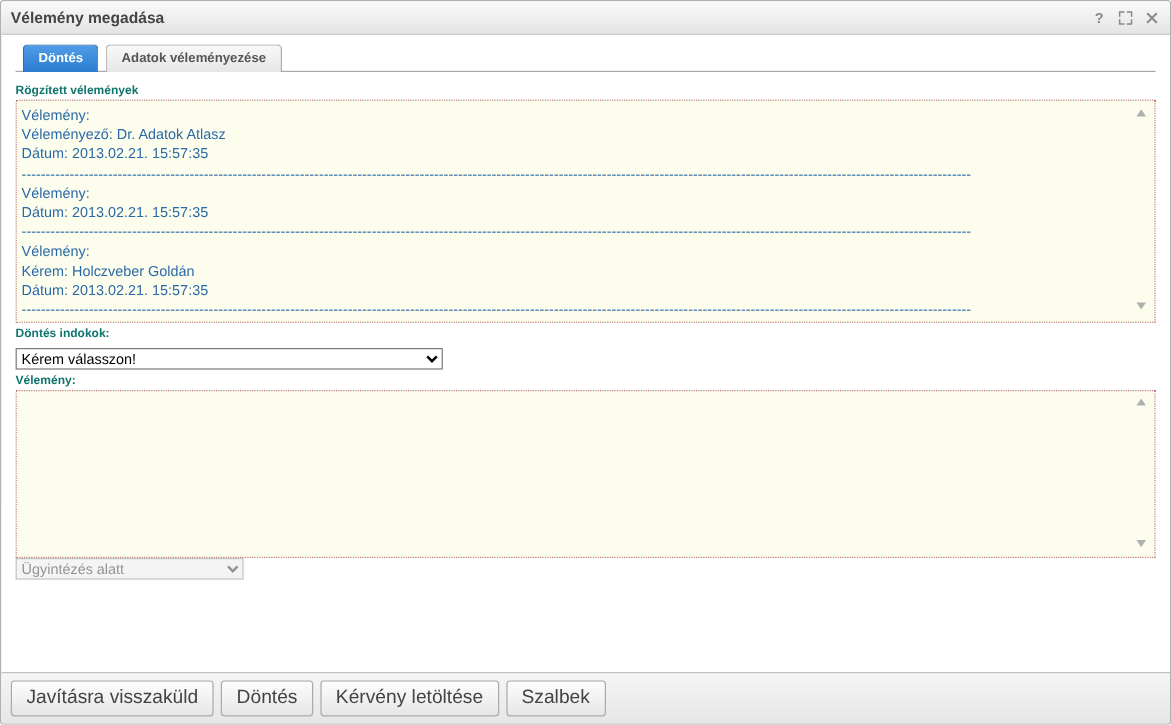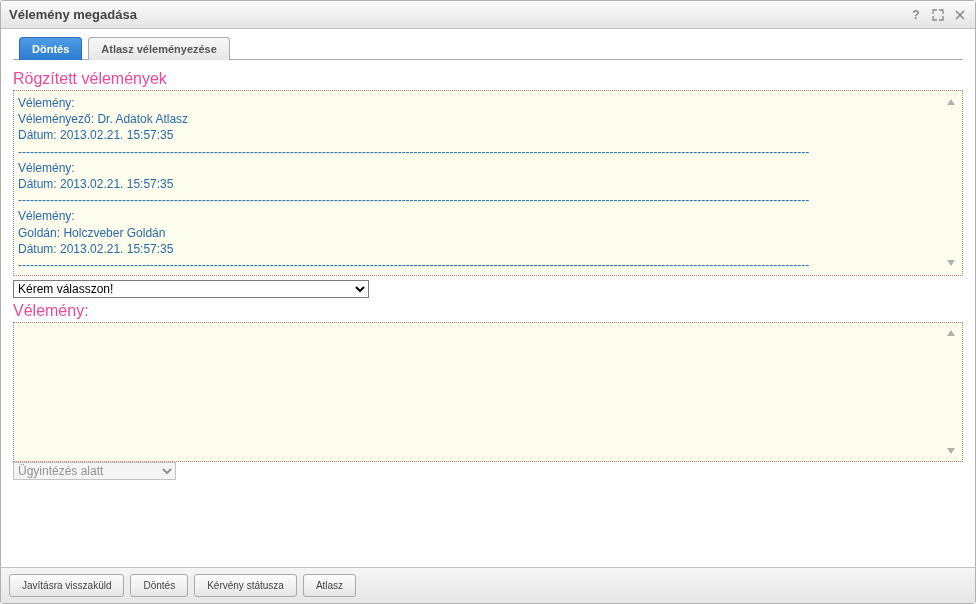--- a/index.html
+++ b/index.html
@@ -72,23 +72,24 @@
   .tab.active {
     background: linear-gradient(to bottom, #4f9de6, #2b7bd0);
     color: #fff;
     border-color: #2b6db8;
   }
   .tabline {
     border-top: 1px solid #aaa;
     margin-bottom: 6px;
   }
   .section-label {
-    font-size: 16px;
-    color: #ec4899;
+    font-size: 10px;
+    color: #0f766e;
     margin: 4px 0 2px 0;
+    font-weight: bold;
   }
   .opinions-box {
     border: 1px dotted #c08080;
     background: #fdfdee;
     color: #2a6aa8;
     padding: 4px 4px 4px 4px;
     font-size: 12px;
     line-height: 1.35;
     position: relative;
     height: 186px;
@@ -134,39 +135,39 @@
     border: none;
     background: transparent;
     resize: none;
     outline: none;
     padding: 4px;
     font-family: inherit;
     font-size: 12px;
     color: #2a6aa8;
   }
   select.status {
-    width: 163px;
+    width: 190px;
     font-size: 12px;
     background: #f0f0f0;
     border: 1px solid #aaa;
     color: #666;
   }
   .footer {
     border-top: 1px solid #c0c0c0;
     background: linear-gradient(to bottom, #f5f5f5, #e6e6e6);
     padding: 6px 8px;
     display: flex;
     gap: 6px;
   }
   .btn {
     padding: 5px 12px;
     border: 1px solid #aaa;
     border-radius: 3px;
     background: linear-gradient(to bottom, #fdfdfd, #e6e6e6);
-    font-size: 10px;
+    font-size: 16px;
     color: #444;
     cursor: pointer;
   }
 </style>
 </head>
 <body>
 
 <div class="window">
 
   <div class="titlebar">
@@ -183,21 +184,21 @@
             <path d="M2 2 L10 10 M10 2 L2 10" stroke="currentColor" stroke-width="1.6"></path>
           </svg>
       </span>
     </div>
   </div>
 
   <div class="content">
 
     <div class="tabs">
       <div class="tab active">Döntés</div>
-      <div class="tab">Atlasz véleményezése</div>
+      <div class="tab">Adatok véleményezése</div>
     </div>
     <div class="tabline"></div>
 
     <div class="section-label">Rögzített vélemények</div>
 
     <div class="opinions-box">
       <div>
         <div><span>Vélemény:</span></div>
         <div>
           <span>Véleményező: </span><span>Dr. Adatok Atlasz</span>
@@ -212,21 +213,21 @@
         <div><span>Vélemény:</span></div>
         <div>
           <span>Dátum: </span><span>2013.02.21. 15:57:35</span>
         </div>
       </div>
       <div class="dashed">------------------------------------------------------------------------------------------------------------------------------------------------------------------------------------------------------</div>
 
       <div>
         <div><span>Vélemény:</span></div>
         <div>
-          <span>Goldán: </span><span>Holczveber Goldán</span>
+          <span>Kérem: </span><span>Holczveber Goldán</span>
         </div>
         <div>
           <span>Dátum: </span><span>2013.02.21. 15:57:35</span>
         </div>
       </div>
       <div class="dashed">------------------------------------------------------------------------------------------------------------------------------------------------------------------------------------------------------</div>
 
       <div class="scroll-arrows">
         <span>
           <svg width="10" height="8" viewBox="0 0 10 8">
@@ -234,20 +235,21 @@
             </svg>
         </span>
         <span>
           <svg width="10" height="8" viewBox="0 0 10 8">
               <path d="M5 7 L9 1 L1 1 Z" fill="currentColor"></path>
             </svg>
         </span>
       </div>
     </div>
 
+    <div class="section-label">Döntés indokok:</div>
     <div class="select-row">
       <select class="decision-reason">
         <option>Kérem válasszon!</option>
       </select>
     </div>
 
     <div class="section-label">Vélemény:</div>
     <div class="opinion-area">
       <textarea value="" style=""></textarea>
       <div class="scroll-arrows">
@@ -268,17 +270,17 @@
       <select class="status" disabled="">
         <option>Ügyintézés alatt</option>
       </select>
     </div>
 
   </div>
 
   <div class="footer">
     <button class="btn">Javításra visszaküld</button>
     <button class="btn">Döntés</button>
-    <button class="btn">Kérvény státusza</button>
-    <button class="btn">Atlasz</button>
+    <button class="btn">Kérvény letöltése</button>
+    <button class="btn">Szalbek</button>
   </div>
 
 </div>
 
 </body></html>

